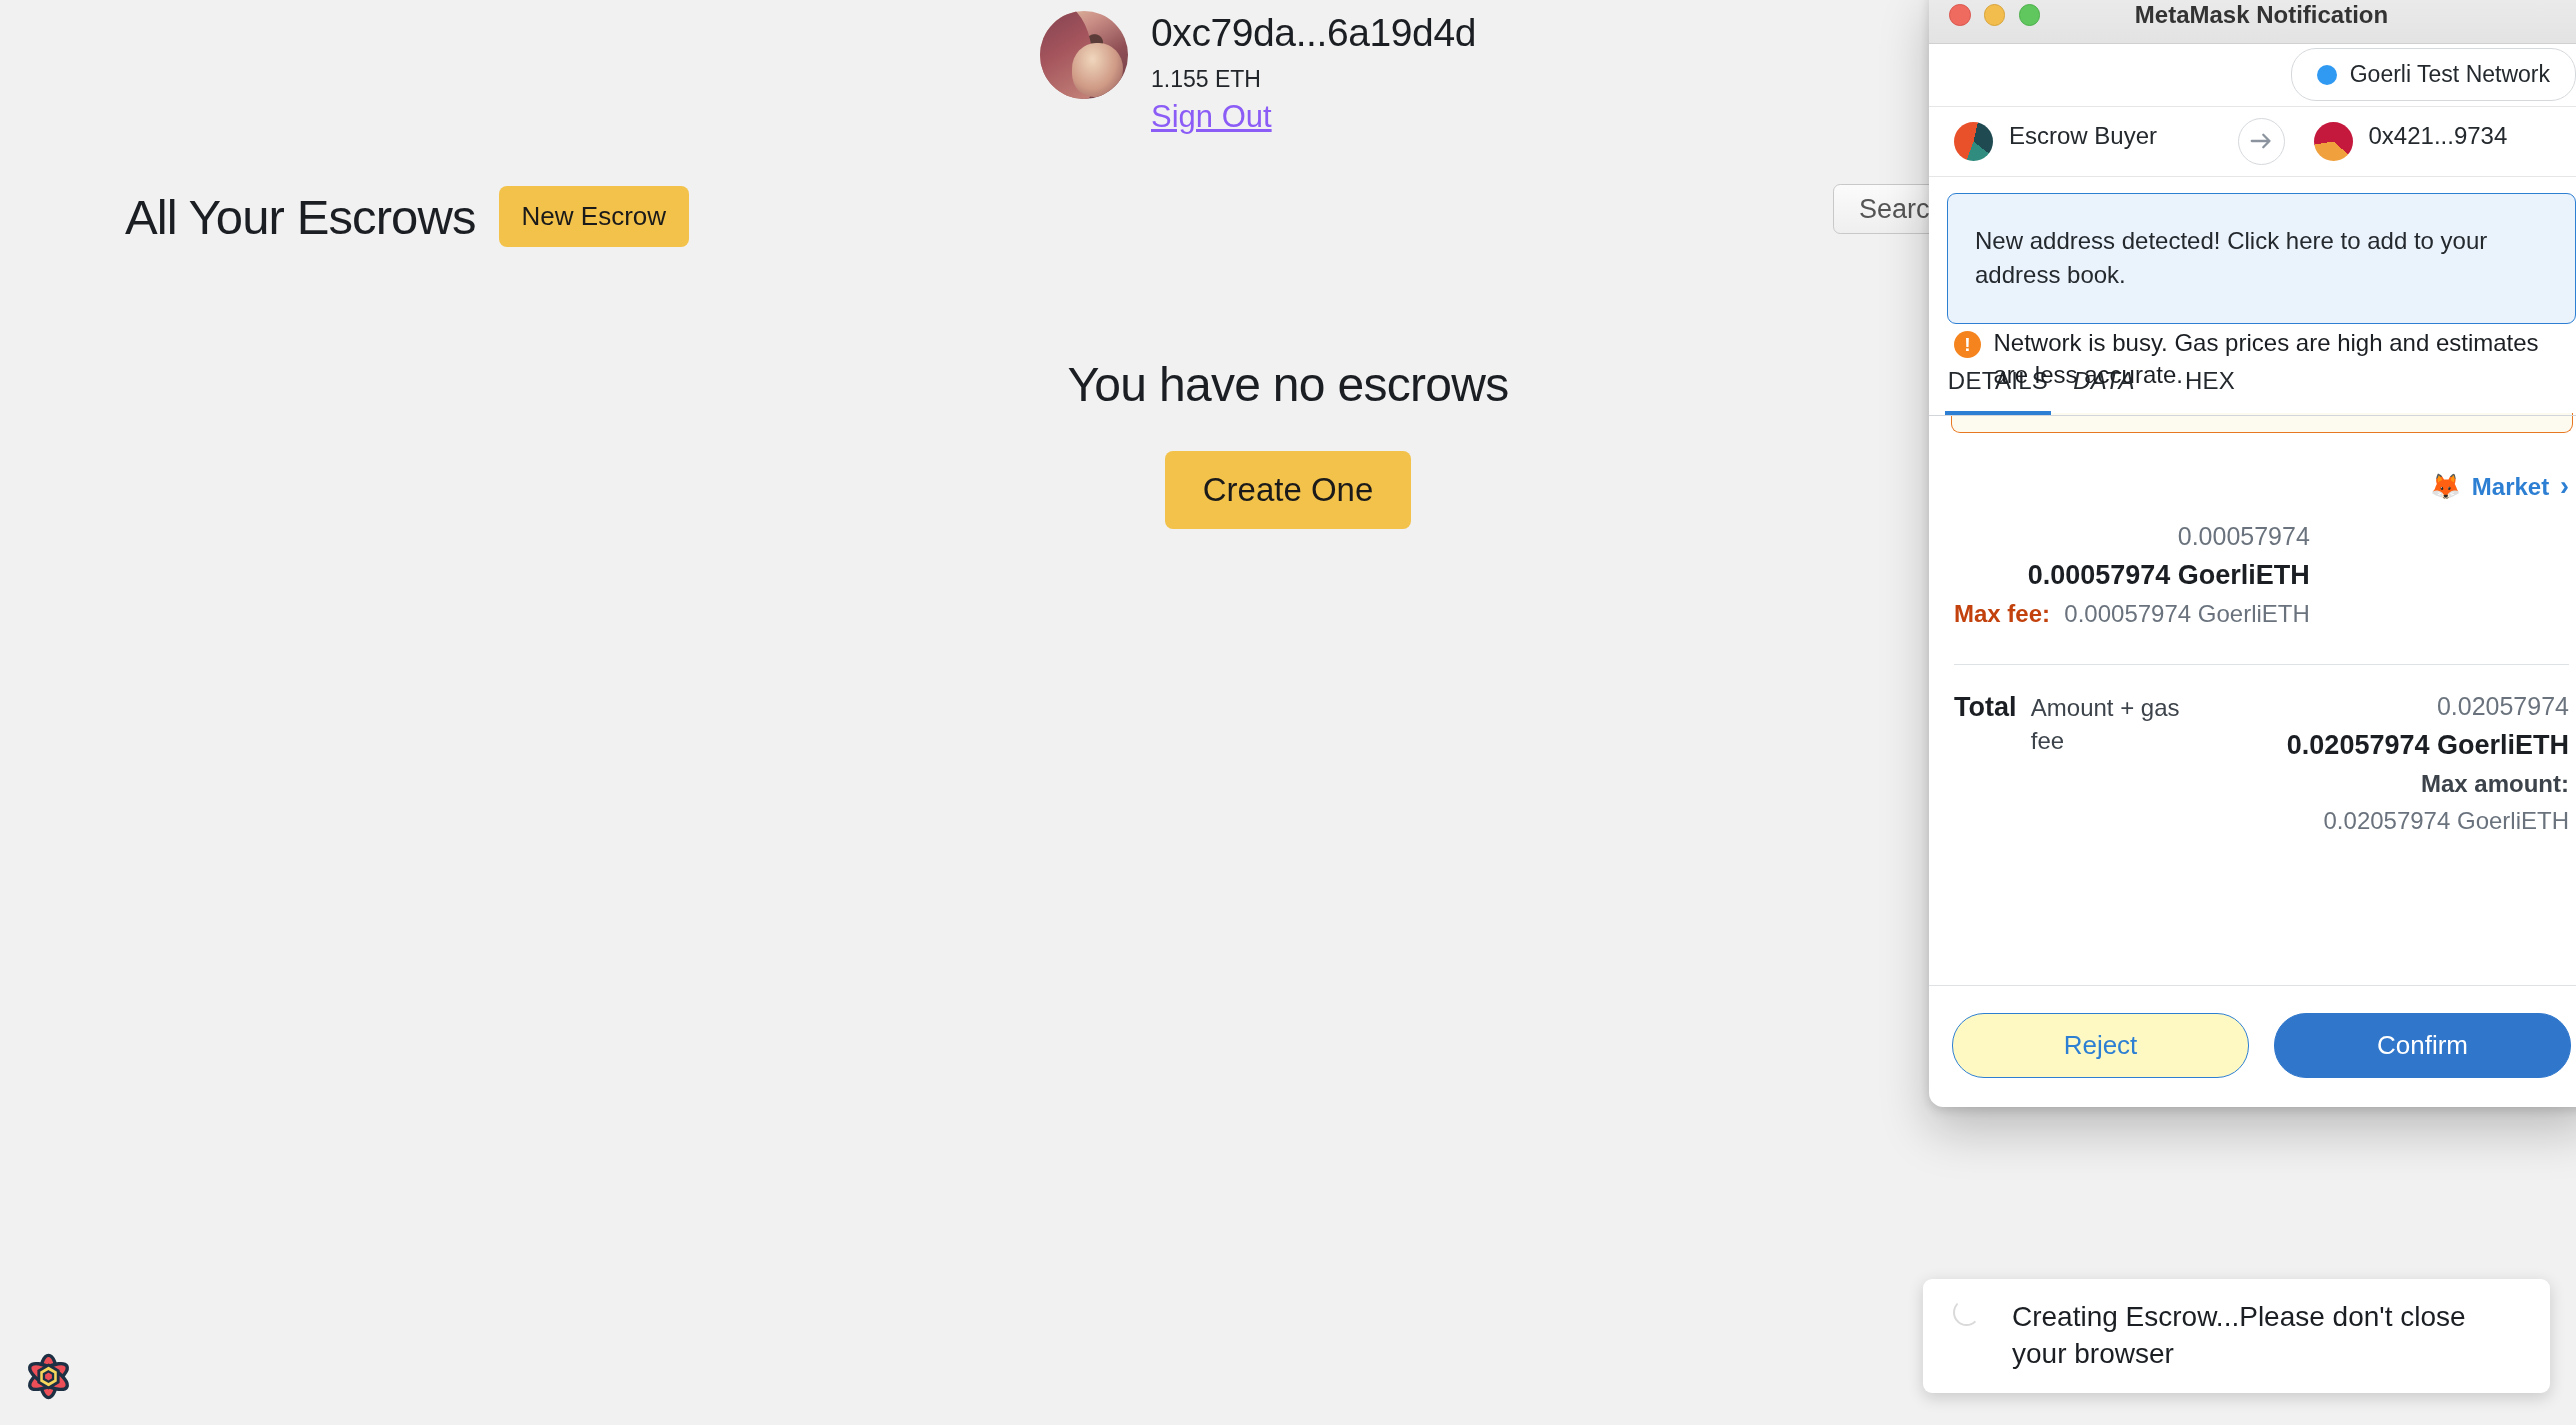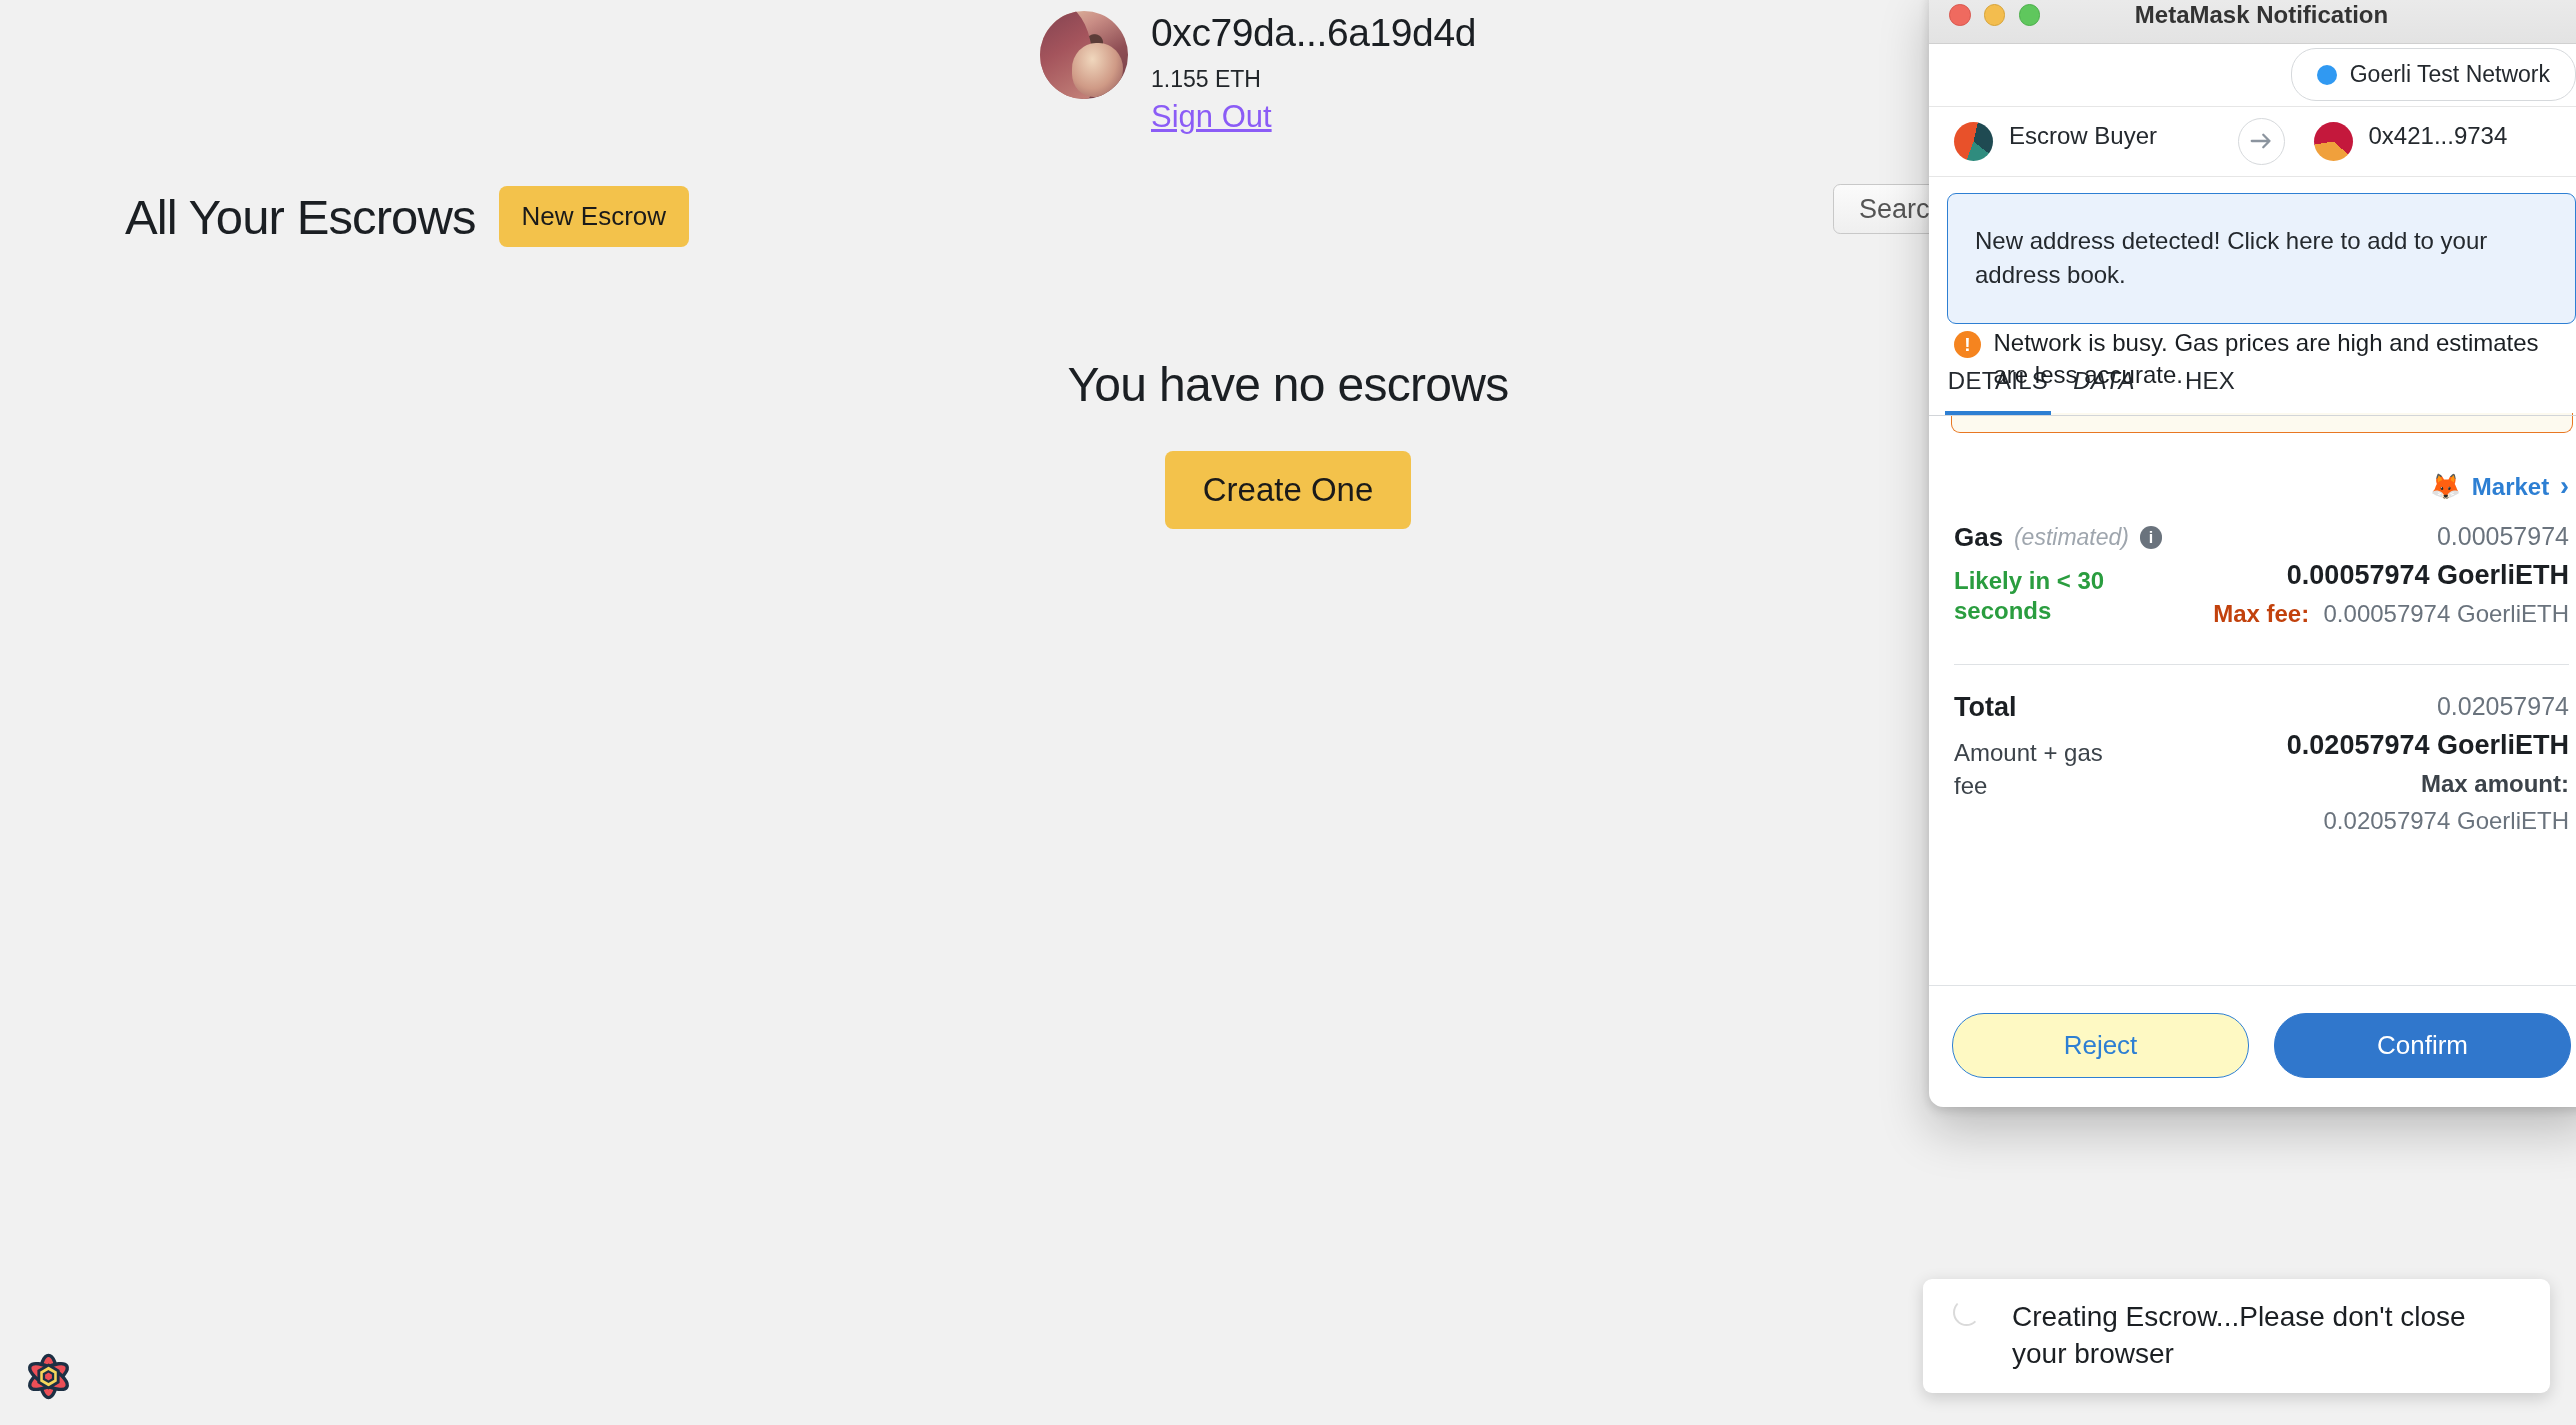--- a/index.html
+++ b/index.html
@@ -193,21 +193,21 @@
   }
   .eta { font-size: 24px; font-weight: bold; color: #2a9d3f; line-height: 1.25; max-width: 188px; }
   .amt-small { font-size: 25px; color: #6a737d; }
   .amt-big { font-size: 27px; font-weight: bold; color: #1b1f23; }
   .maxfee-line { font-size: 24px; color: #6a737d; display: flex; gap: 14.3px; align-items: baseline; }
   .maxfee-line b { color: #c2410c; }
 
   .divider { height: 0.9px; background: #dfe2e5; margin: 36px 0 0 0; }
 
   .total-row { display: flex; justify-content: space-between; margin-top: 27px; }
-  .total-left { display: flex; flex-direction: column; gap: 14.3px; }
+  .total-left { display: flex; flex-direction: row; gap: 14.3px; }
   .total-lbl { font-size: 27px; font-weight: bold; color: #1b1f23; }
   .total-sub { font-size: 24px; color: #3c434a; line-height: 1.36; max-width: 170px; }
   .maxamt-lbl { font-size: 24px; font-weight: bold; color: #3c434a; }
   .maxamt-val { font-size: 24px; color: #6a737d; }
 
   .mm-footer {
     flex: none; border-top: 0.9px solid #dfe2e5;
     padding: 27px 23px 29px 23px;
     display: flex; gap: 25px;
   }
@@ -327,28 +327,20 @@
 
     <div class="mm-body">
 
       <div class="market-row">
         <span class="fox">🦊</span>
         <span class="market-link">Market</span>
         <span class="chev">›</span>
       </div>
 
       <div class="fee-row">
-        <div class="fee-left">
-          <div class="lbl-bold">
-            <span>Gas</span>
-            <span class="lbl-est">(estimated)</span>
-            <span class="info-ico">i</span>
-          </div>
-          <div class="eta">Likely in &lt; 30 seconds</div>
-        </div>
         <div class="fee-right">
           <div class="amt-small">0.00057974</div>
           <div class="amt-big">0.00057974 GoerliETH</div>
           <div class="maxfee-line">
             <b>Max fee:</b>
             <span>0.00057974 GoerliETH</span>
           </div>
         </div>
       </div>
 

